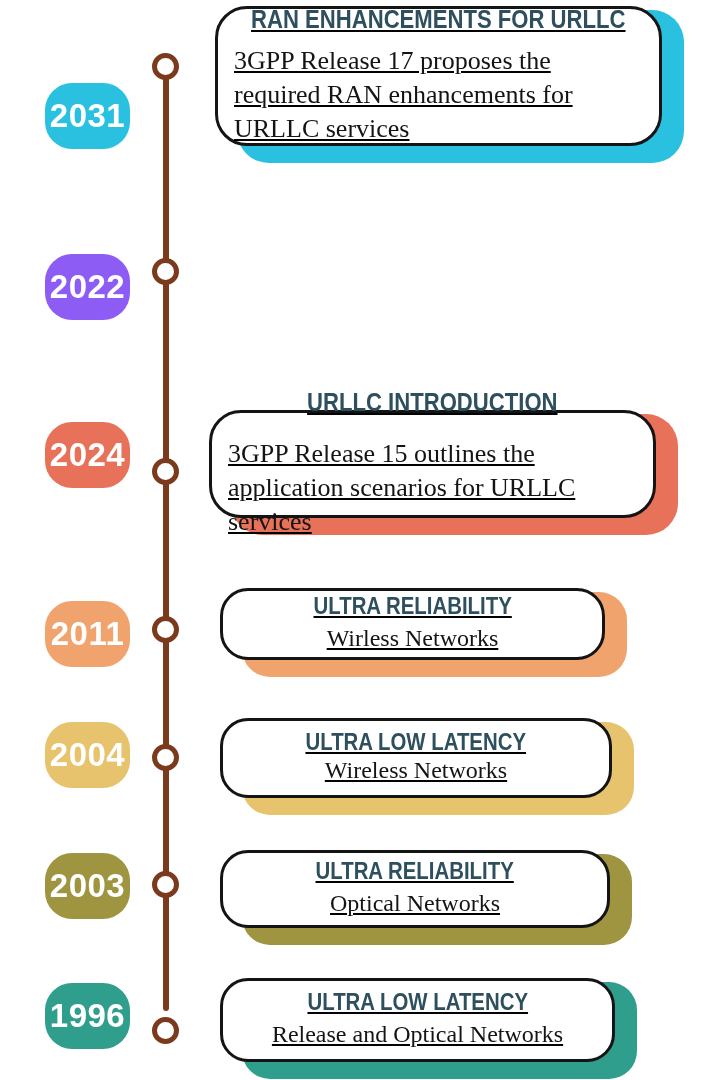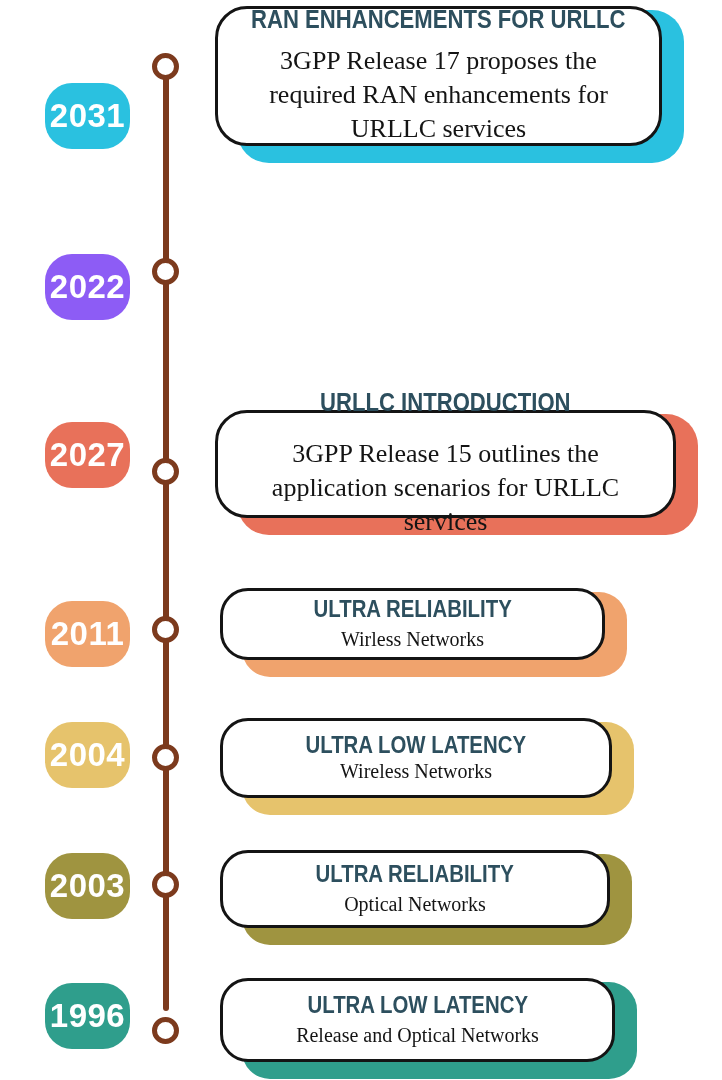--- a/index.html
+++ b/index.html
@@ -23,51 +23,52 @@
     position:absolute; left:45px; width:85px; height:66px; border-radius:27px;
     background:var(--c,#999); color:#fff; display:flex; align-items:center;
     justify-content:center; font-size:33px; font-weight:bold; letter-spacing:0.5px;
   }
   .b0{top:83px}.b1{top:254px}.b2{top:422px}.b3{top:601px}.b4{top:722px}.b5{top:853px}.b6{top:983px}
 
   
   .card-wrap { position:absolute; z-index:3; }
   .w0{left:215px; top:6px;   width:447px; height:140px;}
   .w1{left:215px; top:210px; width:447px; height:137px;}
-  .w2{left:215px; top:410px; width:447px; height:108px;padding-left:14px;}
+  .w2{left:209px; top:410px; width:447px; height:108px;}
   .w3{left:220px; top:588px; width:385px; height:72px;}
   .w4{left:220px; top:718px; width:392px; height:80px;}
   .w5{left:220px; top:850px; width:390px; height:78px;}
   .w6{left:220px; top:978px; width:395px; height:84px;}
 
   .card-shadow {
     position:absolute; left:22px; top:4px; width:100%; height:calc(100% + 13px);
     background:var(--c,#ccc); border-radius:32px; z-index:0;
   }
   .small .card-shadow { border-radius:28px; }
   .card {
     position:absolute; inset:0; background:#ffffff; border:3px solid #141414;
     border-radius:32px; box-sizing:border-box; display:flex; flex-direction:column;
-    align-items:center; justify-content:center; text-align:center; padding:6px 16px;
+    align-items:center; justify-content:center; text-align:left; padding:6px 16px;
     z-index:1;
+    text-decoration:underline;
   }
   .small .card { border-radius:28px; }
 
   .card-title {
     font-weight:bold; color:var(--c,#2d4f5e); transform:scaleX(0.85);
     white-space:nowrap; letter-spacing:0px; line-height:1.1;
   }
   .big .card-title   { font-size:26px; }
   .small .card-title { font-size:24px; }
 
   .card-body {
     font-family:"Liberation Serif", serif; color:var(--c,#141414); line-height:1.32;
   }
   .big .card-body   { font-size:26px; margin-top:10px; }
-  .small .card-body { font-size:20px; margin-top:3px; }
+  .small .card-body { font-size:24px; margin-top:3px; }
   .w0 .card-body { }
   .w2 .card-body { margin-top:20px; }
   .w4 .card-body { margin-top:0px; }
 </style>
 </head>
 <body>
 
 <div class="stage">
 
   <div class="line" style="--c: #7c3a1d;"></div>
@@ -75,21 +76,21 @@
   <div class="node n0" style="--c: #7c3a1d;"></div>
   <div class="node n1" style="--c: #7c3a1d;"></div>
   <div class="node n2" style="--c: #7c3a1d;"></div>
   <div class="node n3" style="--c: #7c3a1d;"></div>
   <div class="node n4" style="--c: #7c3a1d;"></div>
   <div class="node n5" style="--c: #7c3a1d;"></div>
   <div class="node n6" style="--c: #7c3a1d;"></div>
 
   <div class="badge b0" style="--c: #2ac1e0;">2031</div>
   <div class="badge b1" style="--c: #8d5cf5;">2022</div>
-  <div class="badge b2" style="--c: #e8715a;">2027</div>
+  <div class="badge b2" style="--c: #e8715a;">2024</div>
   <div class="badge b3" style="--c: #f0a36d;">2011</div>
   <div class="badge b4" style="--c: #e6c36c;">2004</div>
   <div class="badge b5" style="--c: #9f9440;">2003</div>
   <div class="badge b6" style="--c: #2f9e8c;">1996</div>
 
   <div class="card-wrap big w0" style="--c: #2ac1e0;">
     <div class="card-shadow"></div>
     <div class="card">
       <div class="card-title" style="--c: #2d4f5e;">RAN ENHANCEMENTS FOR URLLC</div>
       <div class="card-body" style="--c: #141414;">3GPP Release 17 proposes the required RAN enhancements for URLLC services</div>

